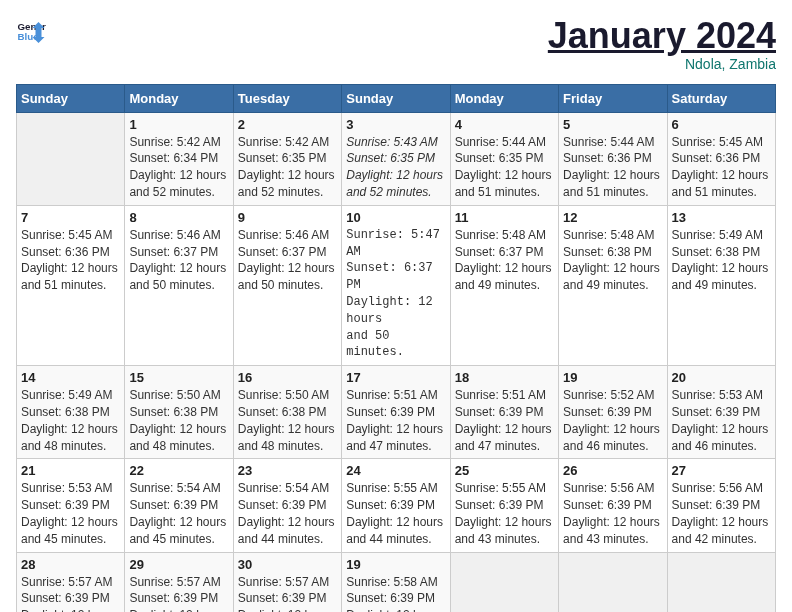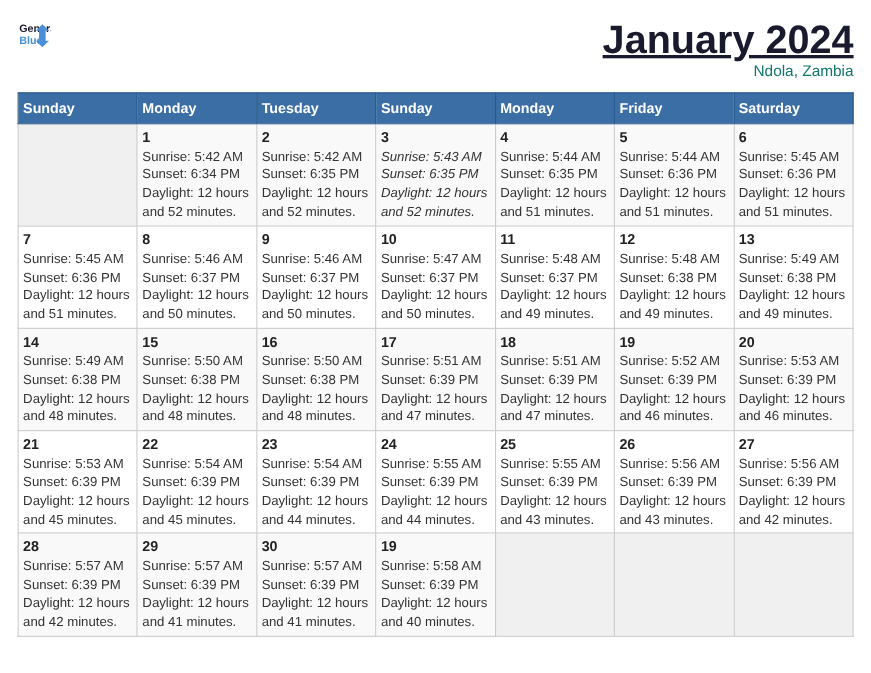--- a/index.html
+++ b/index.html
@@ -175,21 +175,21 @@
         </td>
         <td>
           <span class="day-number">9</span>
           <div class="day-info" style="white-space: pre-line;">Sunrise: 5:46 AM
 Sunset: 6:37 PM
 Daylight: 12 hours
 and 50 minutes.</div>
         </td>
         <td>
           <span class="day-number">10</span>
-          <div class="day-info" style="white-space: pre-line;">Sunrise: 5:47 AM
+          <div class="day-info" style="white-space: pre-line; font-family: Liberation Mono, monospace;">Sunrise: 5:47 AM
 Sunset: 6:37 PM
 Daylight: 12 hours
 and 50 minutes.</div>
         </td>
         <td>
           <span class="day-number">11</span>
           <div class="day-info" style="white-space: pre-line;">Sunrise: 5:48 AM
 Sunset: 6:37 PM
 Daylight: 12 hours
 and 49 minutes.</div>

